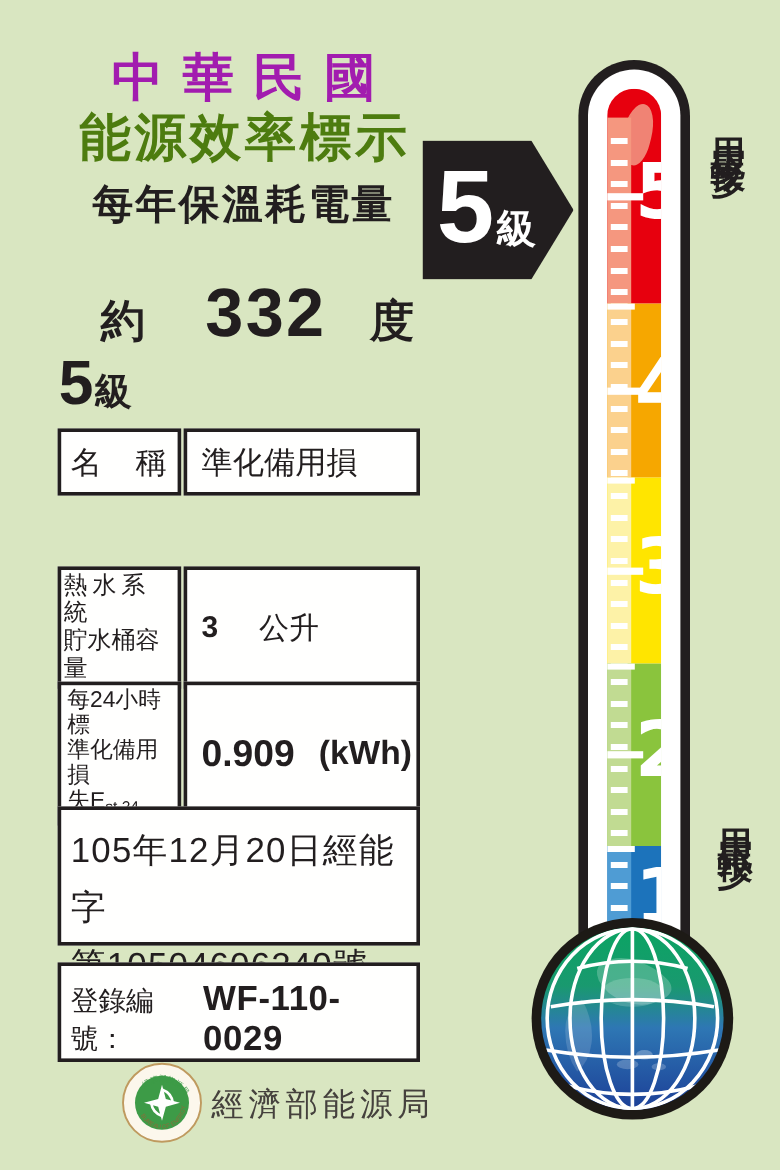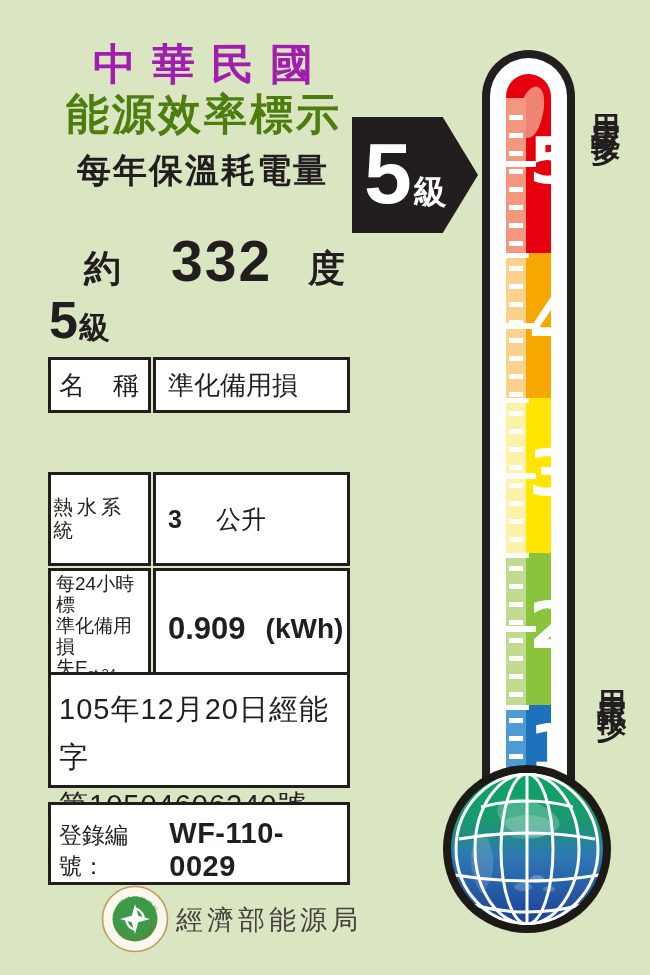--- a/index.html
+++ b/index.html
@@ -121,20 +121,21 @@
   <div class="spec-table">
     <div class="trow r1">
       <div class="cell lab">名　稱</div>
       <div class="cell val">準化備用損</div>
     </div>
     <div class="trow r2">
     </div>
     <div class="trow r3">
       <div class="cell lab small">
         <span style="letter-spacing:4px;">熱水系統</span>
+        <span>貯水桶容量</span>
       </div>
       <div class="cell val">
         <span class="vbold" style="font-size:25px;">3</span>
         <span class="vunit">公升</span>
       </div>
     </div>
     <div class="trow r4">
       <div class="cell lab small smaller">
         <span>每24小時標</span>
         <span>準化備用損</span>

